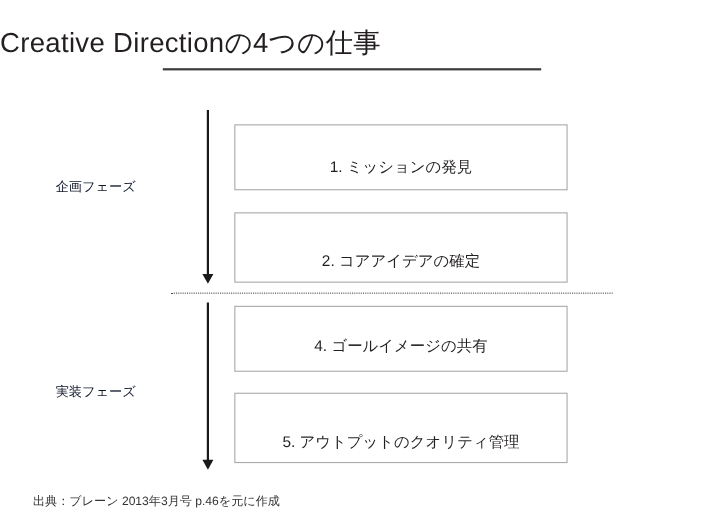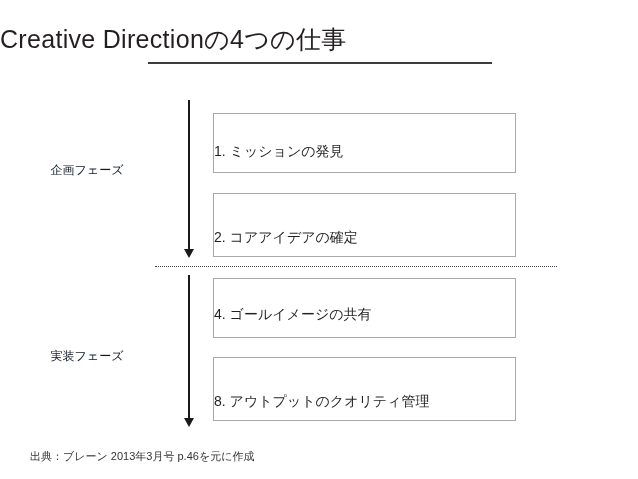--- a/index.html
+++ b/index.html
@@ -104,21 +104,21 @@
     background: #ffffff;
     font-size: 14px;
     color: #231f20;
     text-align: center;
     white-space: nowrap;
   }
   .step-box .step-text {
     position: absolute;
     left: 0;
     width: 100%;
-    text-align: left;
+    text-align: center;
     line-height: 20px;
   }
   .box-1 { top: 113px; height: 60px; }
   .box-1 .step-text { top: 27px; }
   .box-2 { top: 193px; height: 64px; }
   .box-2 .step-text { top: 33px; }
   .box-3 { top: 278px; height: 60px; }
   .box-3 .step-text { top: 25px; }
   .box-4 { top: 357px; height: 64px; }
   .box-4 .step-text { top: 33px; }
@@ -165,18 +165,18 @@
 
   <div class="step-box box-2">
     <div class="step-text">2.  コアアイデアの確定</div>
   </div>
 
   <div class="step-box box-3">
     <div class="step-text">4.  ゴールイメージの共有</div>
   </div>
 
   <div class="step-box box-4">
-    <div class="step-text">8.  アウトプットのクオリティ管理</div>
+    <div class="step-text">5.  アウトプットのクオリティ管理</div>
   </div>
 
   <div class="source-note">出典：ブレーン 2013年3月号 p.46を元に作成</div>
 
 </div>
 
 </body></html>

